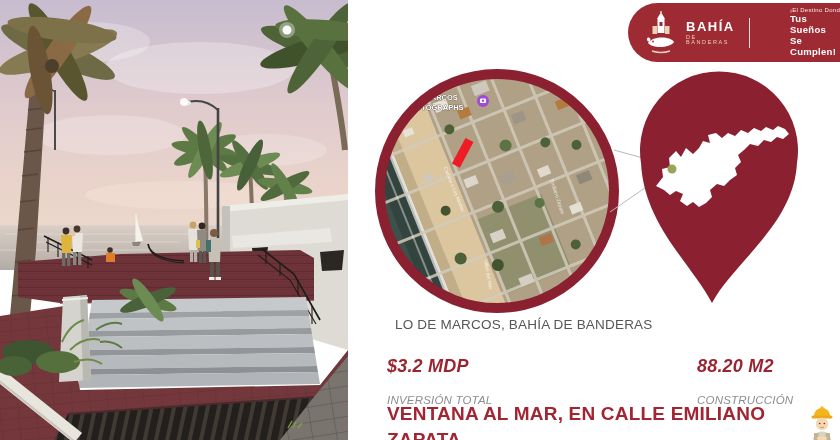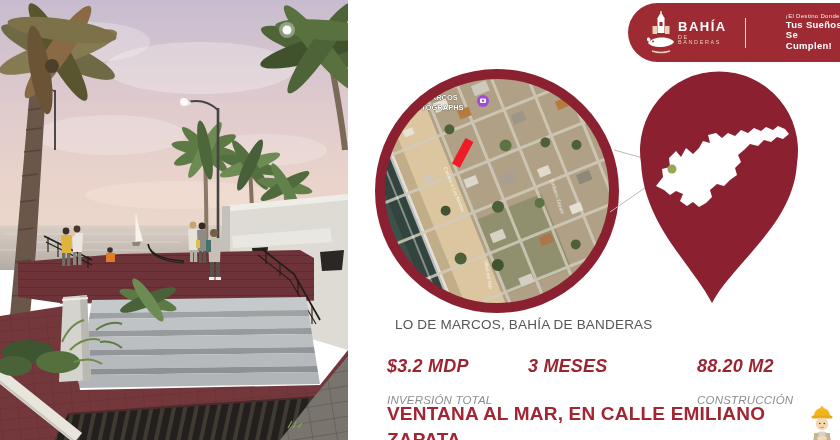--- a/index.html
+++ b/index.html
@@ -16,21 +16,21 @@
 
   
   #badge{
     left:628px;top:3px;width:218px;height:59px;
     background:var(--brand-red,#9e2a33);
     border-radius:30px 0 0 30px;
     display:flex;align-items:center;
     color:#fff;
   }
   #badge .logo{width:34px;height:44px;margin-left:16px;flex:0 0 auto;}
-  #badge .nameblock{line-height:1;}
+  #badge .nameblock{margin-left:8px;line-height:1;}
   .brand-name{font-size:13px;font-weight:bold;letter-spacing:1.5px;}
   .brand-sub{font-size:5.5px;letter-spacing:1.6px;color:#ecd2b4;margin-top:2px;}
   #badge .divider{width:1px;height:30px;background:rgba(255,255,255,.85);margin:0 9px 0 11px;}
   .tagline{line-height:1.15;margin-left:31px;}
   .tagline-pre{font-size:6px;letter-spacing:.3px;opacity:.9;}
   .tagline-big{font-size:9.5px;font-weight:bold;letter-spacing:.3px;}
 
   
   #mapcircle{left:372px;top:60px;width:256px;height:256px;}
   #pinoverlay{left:595px;top:55px;width:250px;height:260px;}
@@ -403,21 +403,20 @@
   <circle class="locdot" cx="672" cy="169" r="4.5"></circle>
 </svg>
 
 <div id="caption" class="abs">LO DE MARCOS, BAHÍA DE BANDERAS</div>
 
 <div class="stat abs" style="left:387px">
   <div class="stat-value">$3.2 MDP</div>
   <div class="stat-label">INVERSIÓN TOTAL</div>
 </div>
 <div class="stat abs" style="left:528px">
-  <div class="stat-value">3 MESES</div>
 </div>
 <div class="stat abs" style="left:697px">
   <div class="stat-value">88.20 M2</div>
   <div class="stat-label">CONSTRUCCIÓN</div>
 </div>
 
 <div id="title" class="abs">VENTANA AL MAR, EN CALLE EMILIANO ZAPATA</div>
 
 <svg id="worker" class="abs" viewBox="0 0 32 40">
   <path d="M8 12 a8 8 0 0 1 16 0 Z" fill="#f2b51c"></path>

